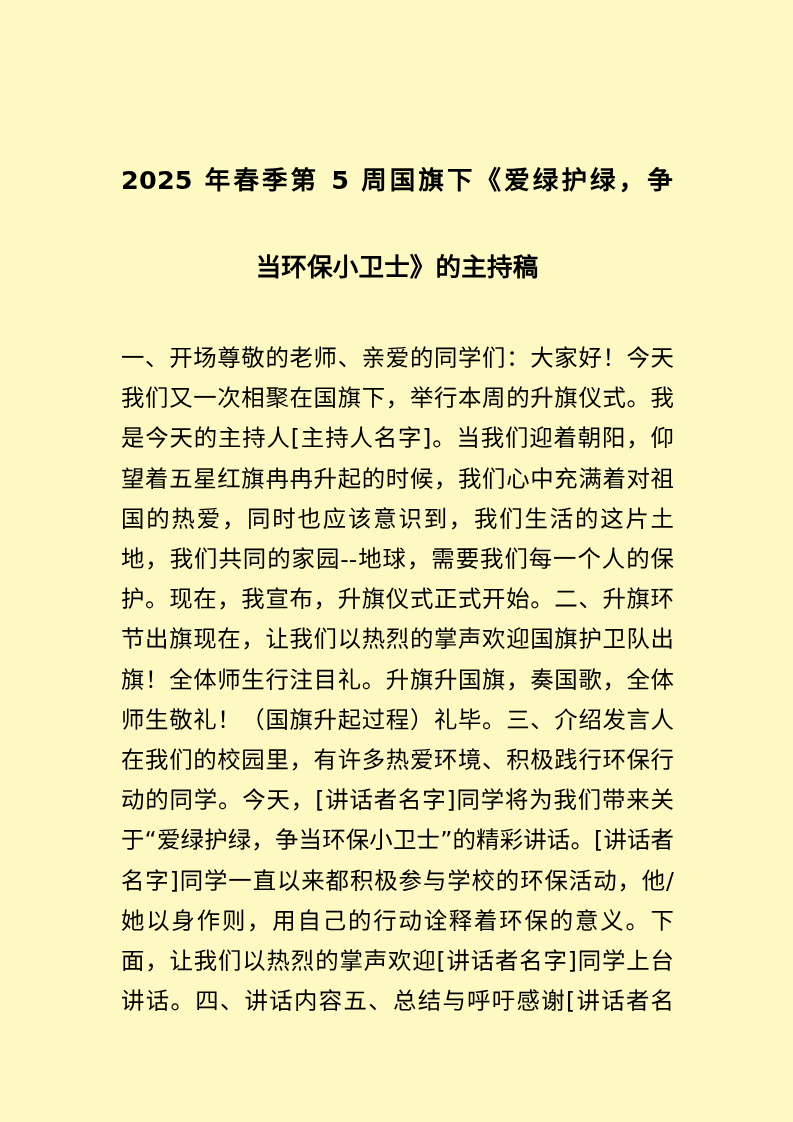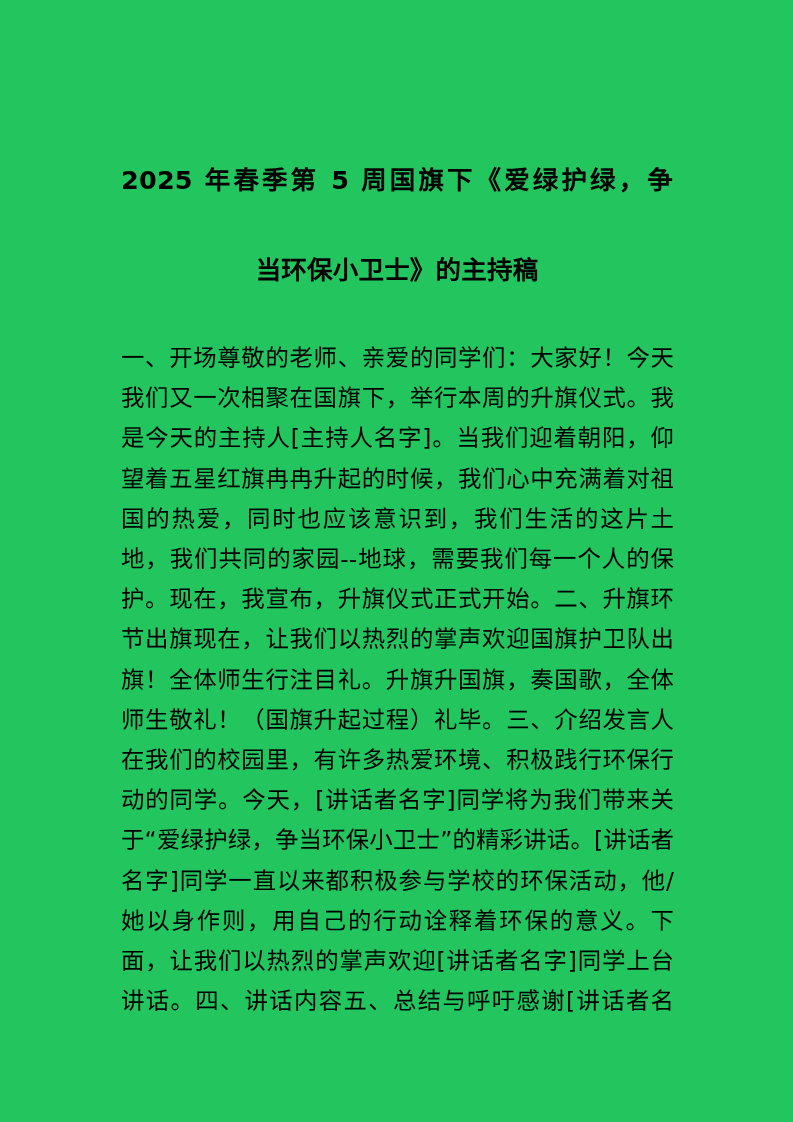--- a/index.html
+++ b/index.html
@@ -11,21 +11,21 @@
 
   body {
     font-family: "DejaVu Sans", "Liberation Sans", sans-serif;
     color: #000000;
   }
 
   .page {
     position: relative;
     width: 793px;
     height: 1122px;
-    background: #22c55e;
+    background: #fef9c3;
     margin: 0 auto;
     overflow: hidden;
     box-sizing: border-box;
   }
 
   
   .doc-title {
     position: absolute;
     left: 121px;
     top: 118px;
@@ -46,20 +46,21 @@
     display: block;
     text-align: justify;
     text-align-last: justify;
     text-justify: inter-character;
     white-space: normal;
   }
 
   .doc-title .title-line-2 {
     display: block;
     text-align: right;
+    font-family: Liberation Mono, monospace;
   }
 
   
   .doc-body {
     position: absolute;
     left: 121px;
     top: 338px;
     width: 553px;
     font-size: 23.4px;
     font-weight: normal;

